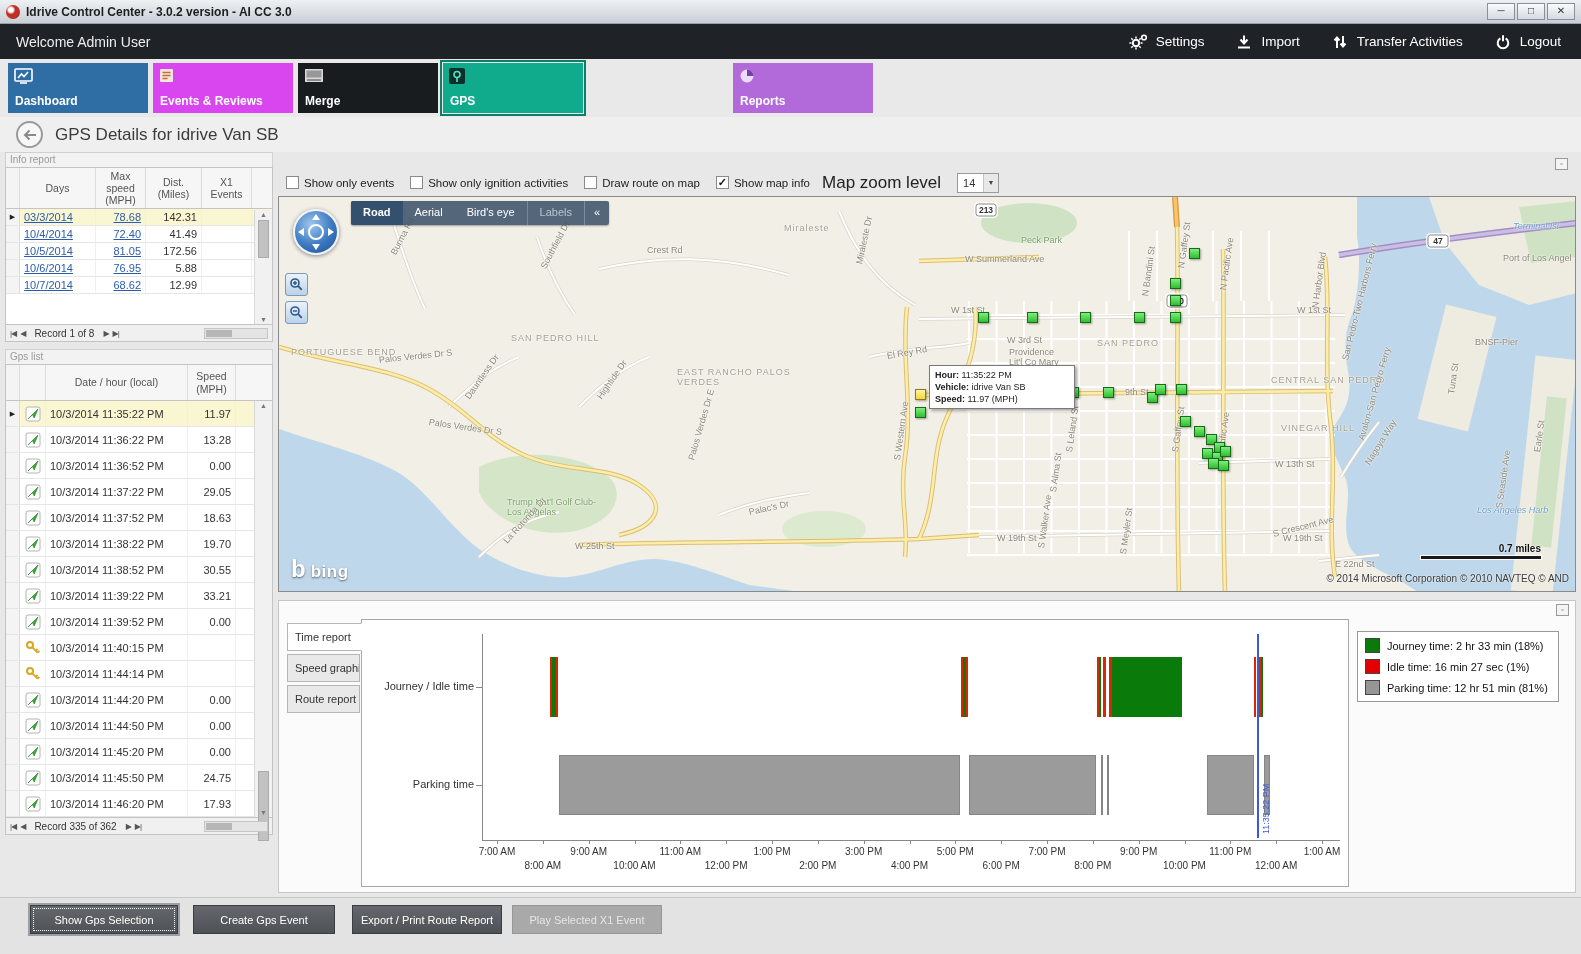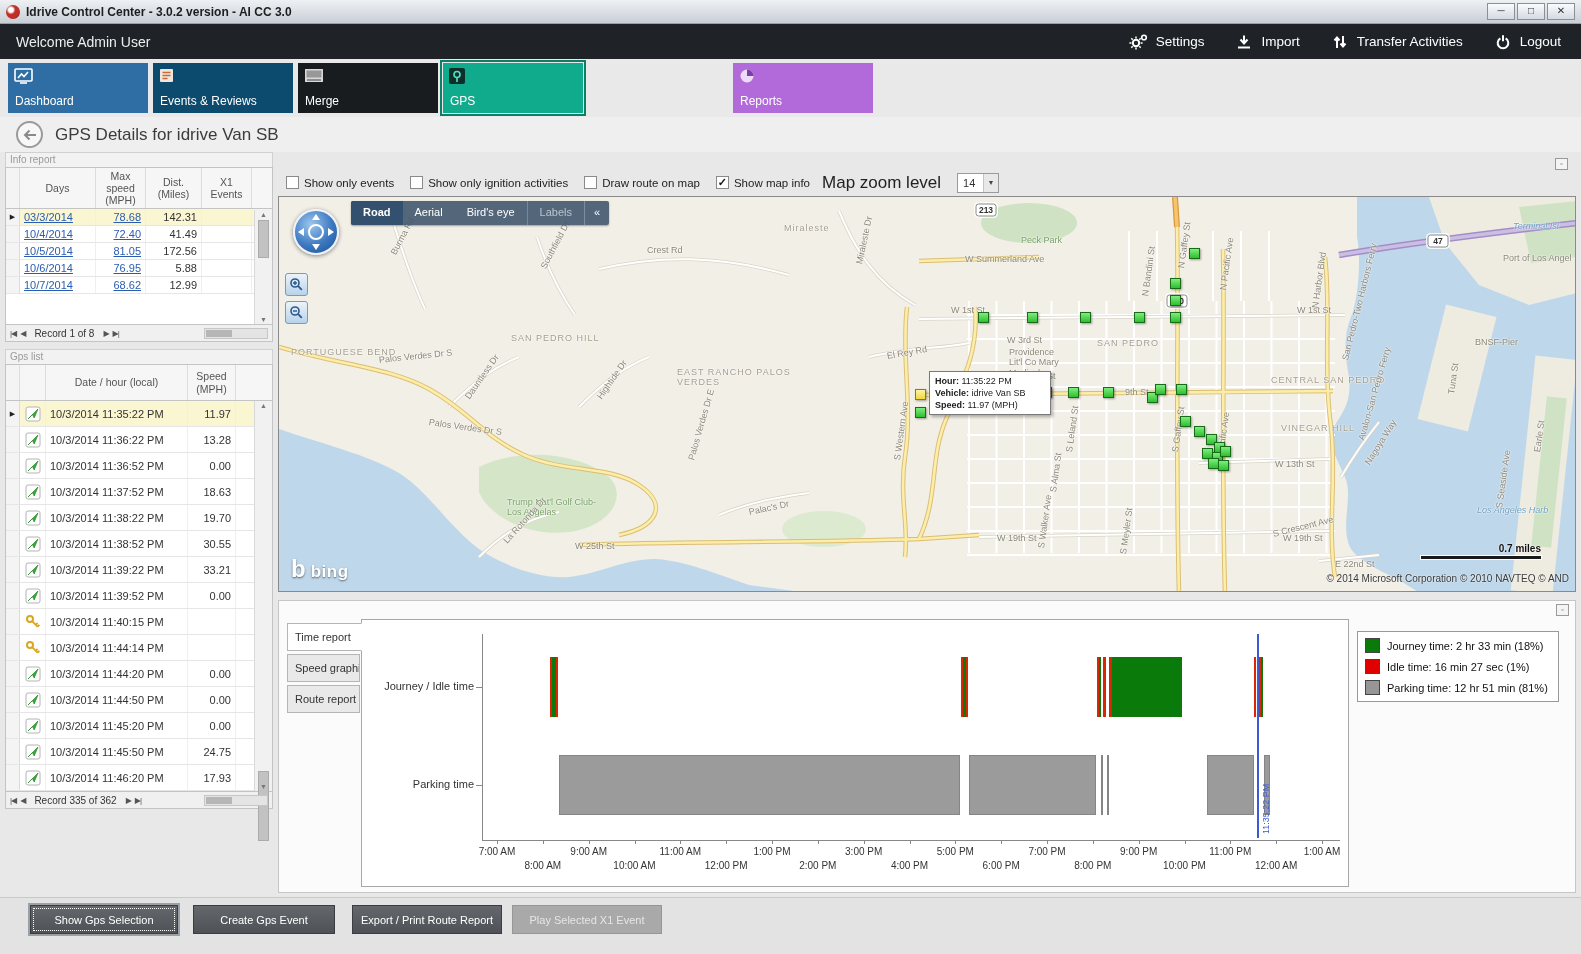--- a/index.html
+++ b/index.html
@@ -16,21 +16,21 @@
   
   .topbar{position:absolute;top:24px;left:0;width:1581px;height:35px;background:#1f2327;display:flex;align-items:center;color:#eee;}
   .welcome{margin-left:16px;font-size:14px;}
   .topactions{margin-left:auto;display:flex;align-items:center;gap:30px;margin-right:20px;}
   .topaction{display:flex;align-items:center;gap:7px;font-size:13.5px;color:#fff;cursor:pointer;}
   .ticn{display:inline-flex;width:20px;height:16px;align-items:center;justify-content:center;}
 
   
   .navtiles{position:absolute;top:59px;left:0;width:1581px;height:58px;background:#e9e9e9;}
   .tile{position:absolute;top:4px;height:50px;width:140px;color:#fff;cursor:pointer;}
-  .tile .lbl{position:absolute;left:7px;bottom:5px;font-weight:normal;font-size:12px;white-space:nowrap;}
+  .tile .lbl{position:absolute;left:7px;bottom:5px;font-weight:bold;font-size:12px;white-space:nowrap;}
   .tile .ticon{position:absolute;left:6px;top:5px;}
   .tile.selected{outline:2px solid #0c7f68;outline-offset:1px;}
 
   
   .pageheader{position:absolute;top:117px;left:0;width:1581px;height:35px;background:#efefef;display:flex;align-items:center;}
   .backbtn{width:27px;height:27px;border-radius:50%;border:2px solid #9a9a9a;margin-left:16px;background:#f7f7f7;display:flex;align-items:center;justify-content:center;cursor:pointer;flex:none;}
   .pagetitle{margin-left:12px;font-size:17px;color:#3c3c3c;}
 
   
   .phead{height:15px;background:#f2f2f2;border:1px solid #d0d0d0;border-bottom:none;font-size:10px;color:#9a9a9a;padding:1px 4px;}
@@ -74,21 +74,21 @@
   #map{position:absolute;left:278px;top:196px;width:1298px;height:396px;border:1px solid #8a8a8a;overflow:hidden;background:#f2efe7;}
   #map-labels,#map-markers{position:absolute;left:0;top:0;width:100%;height:100%;pointer-events:none;}
   .mlabel{position:absolute;font-size:9px;color:#8c8778;white-space:nowrap;transform-origin:0 50%;text-shadow:0 0 2px #fff,0 0 2px #fff;}
   .mlabel.hood{color:#a39d8d;letter-spacing:1px;font-size:9px;}
   .mlabel.water{color:#6f9fc4;font-style:italic;}
   .mlabel.park{color:#79a067;}
   .mlabel.wrap{white-space:normal;line-height:1.15;}
   .shield{position:absolute;min-width:21px;height:13px;background:#fff;border:1px solid #8a8a8a;border-radius:3px;font-size:8.5px;font-weight:bold;color:#333;text-align:center;line-height:11px;padding:0 2px;transform:translate(-50%,-50%);box-shadow:0 0 0 1.5px rgba(255,255,255,.8);}
   .marker{position:absolute;width:11px;height:11px;margin:-6px 0 0 -6px;background:linear-gradient(#7dee7d,#2fbf2f);border:1px solid #186b18;box-shadow:1px 1px 2px rgba(0,0,0,.35);}
   .marker.yellow{background:linear-gradient(#fff3a0,#f0d83e);border-color:#8a7a1a;}
-  .maptip{position:absolute;left:650px;top:174px;width:122px;background:#fff;border:1px solid #7a7a7a;box-shadow:2px 2px 3px rgba(0,0,0,.3);padding:3px 5px;font-size:9px;color:#222;line-height:1.35;z-index:6;}
+  .maptip{position:absolute;left:650px;top:168px;width:146px;background:#fff;border:1px solid #7a7a7a;box-shadow:2px 2px 3px rgba(0,0,0,.3);padding:3px 5px;font-size:9px;color:#222;line-height:1.35;z-index:6;}
   .maptip .k{font-weight:bold;}
   .viewbar{position:absolute;left:72px;top:4px;height:24px;display:flex;align-items:stretch;background:rgba(66,88,110,.9);border-radius:2px;color:#fff;font-size:11px;box-shadow:0 1px 2px rgba(0,0,0,.35);z-index:5;}
   .vbtn{padding:5px 12px 0;cursor:pointer;}
   .vbtn.vsel{font-weight:bold;background:#33516e;border-radius:2px 0 0 2px;}
   .vbtn.vdis{color:#b9c4ce;border-left:1px solid #d946ef;}
   .vcollapse{padding:5px 9px 0;border-left:1px solid #7b8ea0;cursor:pointer;}
   .compass{position:absolute;left:14px;top:12px;width:46px;height:46px;border-radius:50%;background:radial-gradient(circle at 38% 32%,#9cc6ee,#3c78c0 55%,#1d4f92);border:2px solid #eef3f9;box-shadow:0 1px 4px rgba(0,0,0,.45);z-index:5;}
   .compass:after{content:"";position:absolute;left:50%;top:50%;width:12px;height:12px;margin:-8px 0 0 -8px;border:2px solid #fff;border-radius:50%;}
   .carrow{position:absolute;width:0;height:0;}
   .ca-n{left:50%;top:3px;margin-left:-4px;border-left:4px solid transparent;border-right:4px solid transparent;border-bottom:6px solid #fff;}
@@ -200,21 +200,21 @@
 
 <div class="navtiles" id="navtiles">
     <div class="tile" style="left:8px;background:#2f6ea5;">
       <span class="ticon"><svg width="21" height="17" viewBox="0 0 21 17">
           <rect x="1" y="1" width="17" height="12" rx="1" fill="none" stroke="#fff" stroke-width="1.6"></rect>
           <path d="M4 10l3.5-4 2.5 2.5L14 4" stroke="#fff" stroke-width="1.6" fill="none"></path>
           <path d="M6 15h7" stroke="#fff" stroke-width="1.6"></path>
         </svg></span>
       <span class="lbl">Dashboard</span>
     </div>
-    <div class="tile" style="left:153px;background:#0c4a6e;">
+    <div class="tile" style="left:153px;background:#d946ef;">
       <span class="ticon"><svg width="17" height="16" viewBox="0 0 17 16">
           <rect x="1" y="1" width="13" height="13" rx="1" fill="#f0e6de"></rect>
           <path d="M3.5 4.5h8M3.5 7.5h8M3.5 10.5h5" stroke="#c96a34" stroke-width="1.4"></path>
         </svg></span>
       <span class="lbl">Events &amp; Reviews</span>
     </div>
     <div class="tile" style="left:298px;background:#191c1f;">
       <span class="ticon"><svg width="21" height="15" viewBox="0 0 21 15">
           <rect x="1" y="1" width="18" height="13" fill="#d8d8d8"></rect>
           <rect x="2.5" y="2.5" width="15" height="7" fill="#989898"></rect>
@@ -354,20 +354,31 @@
         <div class="trow">
           <div class="c ind"></div>
           <div class="c icon-cell">
             <svg width="16" height="16" viewBox="0 0 16 16">
               <rect x="1" y="1" width="14" height="14" rx="2" fill="#fff" stroke="#b4b4b4"></rect>
               <path d="M3 13L13 3 9.2 12 7.4 8.6z" fill="#2fae2f" stroke="#1d7a1d" stroke-width="0.6"></path>
             </svg>
           </div>
           <div class="c" style="width:142px">10/3/2014 11:36:52 PM</div>
           <div class="c num" style="width:48px">0.00</div>
+        </div>
+        <div class="trow">
+          <div class="c ind"></div>
+          <div class="c icon-cell">
+            <svg width="16" height="16" viewBox="0 0 16 16">
+              <rect x="1" y="1" width="14" height="14" rx="2" fill="#fff" stroke="#b4b4b4"></rect>
+              <path d="M3 13L13 3 9.2 12 7.4 8.6z" fill="#2fae2f" stroke="#1d7a1d" stroke-width="0.6"></path>
+            </svg>
+          </div>
+          <div class="c" style="width:142px">10/3/2014 11:37:22 PM</div>
+          <div class="c num" style="width:48px">29.05</div>
         </div>
         <div class="trow">
           <div class="c ind"></div>
           <div class="c icon-cell">
             <svg width="16" height="16" viewBox="0 0 16 16">
               <rect x="1" y="1" width="14" height="14" rx="2" fill="#fff" stroke="#b4b4b4"></rect>
               <path d="M3 13L13 3 9.2 12 7.4 8.6z" fill="#2fae2f" stroke="#1d7a1d" stroke-width="0.6"></path>
             </svg>
           </div>
           <div class="c" style="width:142px">10/3/2014 11:37:52 PM</div>

